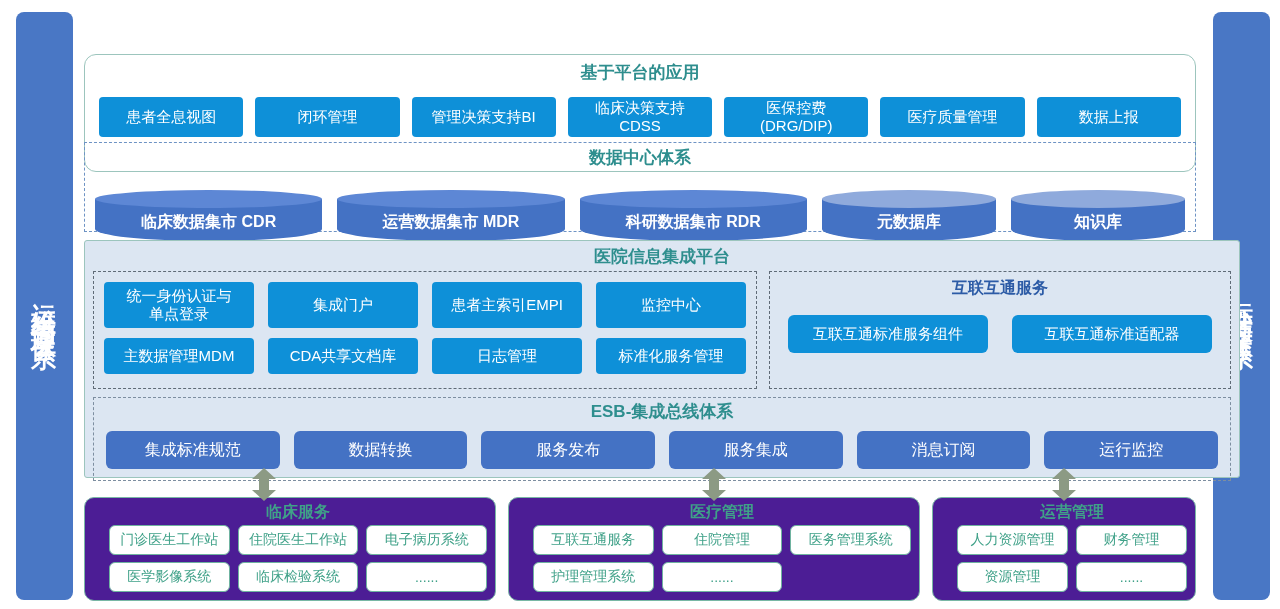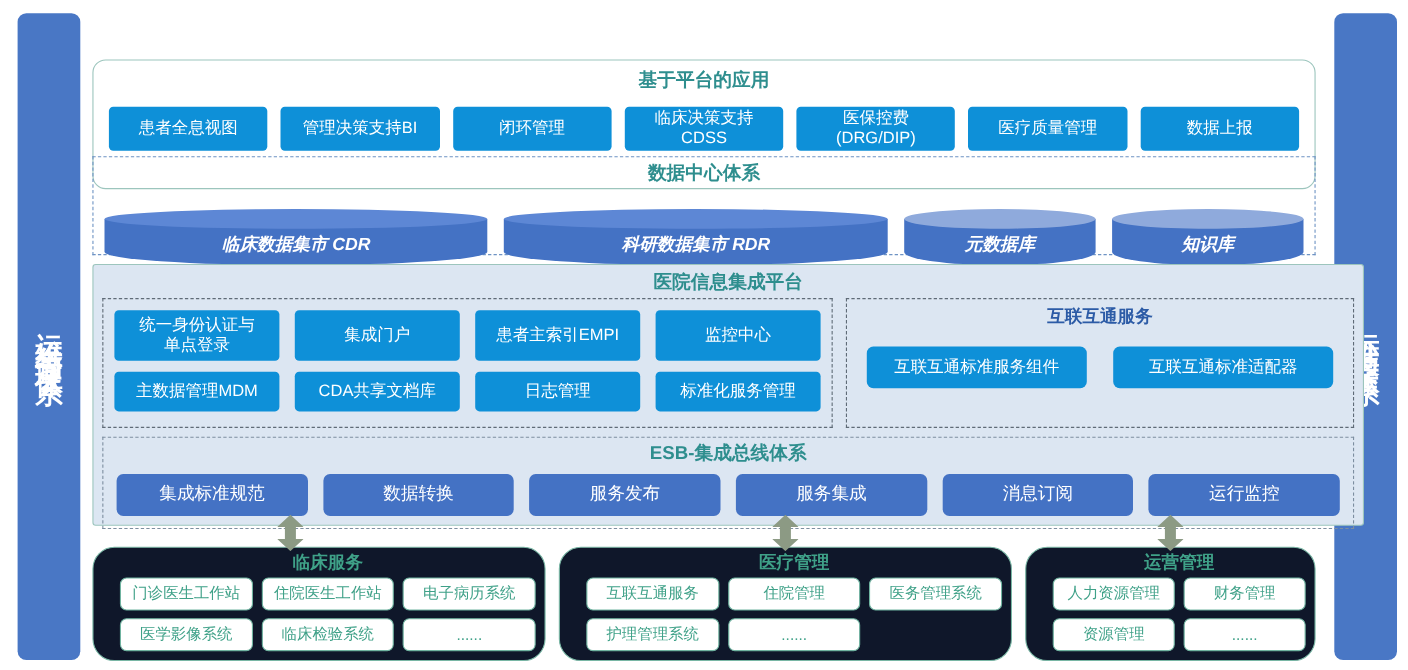--- a/index.html
+++ b/index.html
@@ -31,41 +31,41 @@
   .cyl-row{display:flex;gap:15px;margin:22px 10px 0 10px;align-items:flex-end;}
   .cyl-group{display:flex;gap:15px;}
   .cyl-group.big{flex:1 1 62%;}
   .cyl-group.small{flex:1 1 30%;}
   .cyl{position:relative;flex:1;height:42px;background:#4472c4;
        border-radius:0 0 50% 50% / 0 0 12px 12px;display:flex;align-items:center;justify-content:center;
        color:#ffffff;font-weight:bold;font-size:16px;margin-top:9px;}
   .cyl::before{content:"";position:absolute;left:0;right:0;top:-9px;height:18px;border-radius:50%;
        background:#5d87d5;}
   .cyl.light::before{background:#8faadc;}
-  .cyl span{position:relative;padding-top:4px;font-style:italic;}
+  .cyl span{position:relative;padding-top:4px;}
 
   
   .platform{position:absolute;left:84px;top:240px;width:1156px;height:238px;background:#dce6f2;
        border:1.5px solid #9cc5bd;border-radius:3px;box-sizing:border-box;padding-top:6px;}
   .plat-top{display:flex;gap:12px;margin:4px 8px 0 8px;}
   .dashed-box{border:1.2px dashed #5f6b77;box-sizing:border-box;}
   .core{width:664px;height:118px;display:grid;grid-template-columns:repeat(4,1fr);
         grid-template-rows:46px 36px;gap:10px 14px;padding:10px;}
   .core .btn{height:auto;}
   .interconnect{flex:1;height:118px;padding-top:6px;}
   .ic-title{text-align:center;font-weight:bold;font-size:16px;color:#2c5ba6;}
   .ic-row{display:flex;gap:24px;justify-content:center;margin-top:16px;padding:0 18px;}
   .ic-row .btn{flex:1;height:38px;border-radius:6px;}
   .esb{margin:8px 8px 0 8px;height:84px;border:1.2px dashed #7d8ea0;padding-top:4px;}
   .esb-row{display:flex;gap:14px;margin:8px 12px 0 12px;align-items:center;}
   .esb-row .btn{flex:1;height:38px;background:#4472c4;border-radius:6px;font-size:16px;}
 
   
   .bottom-row{position:absolute;left:84px;top:497px;width:1112px;height:104px;display:flex;gap:12px;}
-  .bgroup{background:#0f172a;border:1.5px solid #79b7a5;border-radius:20px;box-sizing:border-box;
+  .bgroup{background:#4c1d95;border:1.5px solid #79b7a5;border-radius:10px;box-sizing:border-box;
        padding:4px 8px 8px 24px;}
   .bgroup.w3{width:412px;}
   .bgroup.w2{width:264px;}
   .bg-title{text-align:center;color:#3fa188;font-weight:bold;font-size:16px;line-height:20px;}
   .bg-items{display:grid;gap:7px 8px;margin-top:3px;}
   .bgroup.w3 .bg-items{grid-template-columns:repeat(3,1fr);}
   .bgroup.w2 .bg-items{grid-template-columns:repeat(2,1fr);}
   .bg-item{border:1.2px solid #6fb3a0;border-radius:6px;background:#ffffff;color:#3fa188;
        font-size:14px;height:28px;display:flex;align-items:center;justify-content:center;
        text-align:center;white-space:nowrap;overflow:hidden;}
@@ -85,23 +85,23 @@
   <div class="vbar right">
     <span>标准与安全体系</span>
   </div>
 
   <section class="app">
     <div class="sec-title">基于平台的应用</div>
     <div class="btn-row">
 
         <div class="btn">患者全息视图</div>
 
+        <div class="btn">闭环管理</div>
+
         <div class="btn">管理决策支持BI</div>
-
-        <div class="btn">闭环管理</div>
 
         <div class="btn">临床决策支持
 CDSS</div>
 
         <div class="btn">医保控费
 (DRG/DIP)</div>
 
         <div class="btn">医疗质量管理</div>
 
         <div class="btn">数据上报</div>
@@ -110,20 +110,23 @@
 
   <section class="datacenter">
     <div class="sec-title">数据中心体系</div>
     <div class="cyl-row">
       <div class="cyl-group big">
 
           <div class="cyl">
             <span>临床数据集市 CDR</span>
           </div>
 
+          <div class="cyl">
+            <span>运营数据集市 MDR</span>
+          </div>
 
           <div class="cyl">
             <span>科研数据集市 RDR</span>
           </div>
         </div>
       <div class="cyl-group small">
 
           <div class="cyl light">
             <span>元数据库</span>
           </div>

